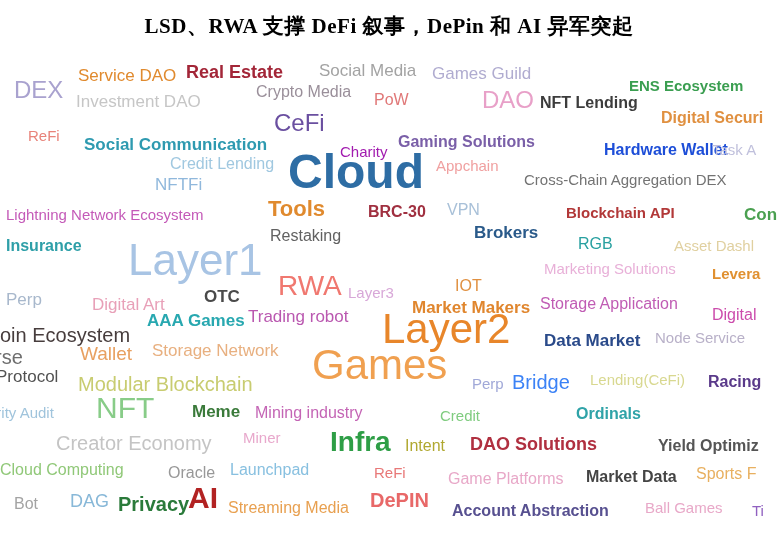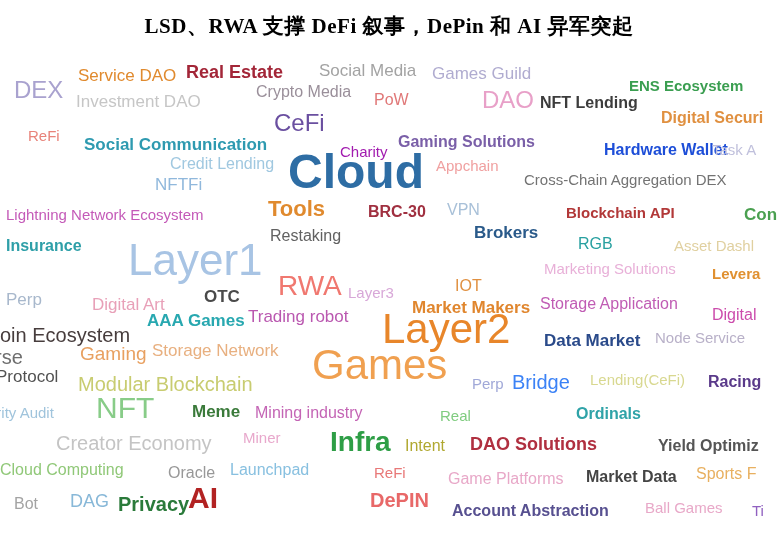--- a/index.html
+++ b/index.html
@@ -94,50 +94,51 @@
       <span class="word" style="left: 540px; top: 296px; font-size: 16px; color: rgb(192, 92, 180); font-weight: 400;">Storage Application</span>
       <span class="word" style="left: 412px; top: 299px; font-size: 17px; color: rgb(224, 134, 46); font-weight: 600;">Market Makers</span>
       <span class="word" style="left: 712px; top: 307px; font-size: 16px; color: rgb(204, 76, 172); font-weight: 400;">Digital</span>
       <span class="word" style="left: 248px; top: 308px; font-size: 17px; color: rgb(186, 88, 176); font-weight: 400;">Trading robot</span>
       <span class="word" style="left: 147px; top: 312px; font-size: 17px; color: rgb(40, 168, 176); font-weight: 600;">AAA Games</span>
       <span class="word" style="left: 382px; top: 308px; font-size: 42px; color: rgb(232, 134, 42); font-weight: 400;">Layer2</span>
       <span class="word" style="left: -10px; top: 325px; font-size: 20px; color: rgb(71, 61, 61); font-weight: 400;">coin Ecosystem</span>
       <span class="word" style="left: 655px; top: 330px; font-size: 15px; color: rgb(184, 176, 200); font-weight: 400;">Node Service</span>
       <span class="word" style="left: 544px; top: 332px; font-size: 17px; color: rgb(42, 74, 138); font-weight: 600;">Data Market</span>
       <span class="word" style="left: -5px; top: 347px; font-size: 20px; color: rgb(110, 110, 110); font-weight: 400;">rse</span>
-      <span class="word" style="left: 80px; top: 344px; font-size: 19px; color: rgb(232, 160, 96); font-weight: 400;">Gaming</span>
+      <span class="word" style="left: 80px; top: 344px; font-size: 19px; color: rgb(232, 160, 96); font-weight: 400;">Wallet</span>
       <span class="word" style="left: 152px; top: 342px; font-size: 17px; color: rgb(232, 176, 128); font-weight: 400;">Storage Network</span>
       <span class="word" style="left: 312px; top: 344px; font-size: 42px; color: rgb(240, 160, 80); font-weight: 400;">Games</span>
       <span class="word" style="left: -4px; top: 368px; font-size: 17px; color: rgb(81, 81, 81); font-weight: 400;">Protocol</span>
       <span class="word" style="left: 78px; top: 374px; font-size: 20px; color: rgb(200, 204, 112); font-weight: 400;">Modular Blockchain</span>
       <span class="word" style="left: 472px; top: 376px; font-size: 15px; color: rgb(160, 168, 216); font-weight: 400;">Perp</span>
       <span class="word" style="left: 512px; top: 372px; font-size: 20px; color: #3b82f6; font-weight: 400;">Bridge</span>
       <span class="word" style="left: 590px; top: 372px; font-size: 15px; color: rgb(216, 216, 144); font-weight: 400;">Lending(CeFi)</span>
       <span class="word" style="left: 708px; top: 374px; font-size: 16px; color: rgb(90, 58, 138); font-weight: 600;">Racing</span>
       <span class="word" style="left: -12px; top: 405px; font-size: 15px; color: rgb(160, 196, 220); font-weight: 400;">urity Audit</span>
       <span class="word" style="left: 96px; top: 393px; font-size: 30px; color: rgb(136, 204, 136); font-weight: 400;">NFT</span>
       <span class="word" style="left: 192px; top: 403px; font-size: 17px; color: rgb(58, 122, 58); font-weight: 600;">Meme</span>
       <span class="word" style="left: 255px; top: 405px; font-size: 16px; color: rgb(196, 101, 181); font-weight: 400;">Mining industry</span>
-      <span class="word" style="left: 440px; top: 408px; font-size: 15px; color: rgb(128, 204, 128); font-weight: 400;">Real</span>
+      <span class="word" style="left: 440px; top: 408px; font-size: 15px; color: rgb(128, 204, 128); font-weight: 400;">Credit</span>
       <span class="word" style="left: 576px; top: 406px; font-size: 16px; color: rgb(47, 163, 168); font-weight: 600;">Ordinals</span>
       <span class="word" style="left: 243px; top: 430px; font-size: 15px; color: rgb(232, 168, 204); font-weight: 400;">Miner</span>
       <span class="word" style="left: 56px; top: 433px; font-size: 20px; color: rgb(196, 196, 196); font-weight: 400;">Creator Economy</span>
       <span class="word" style="left: 330px; top: 428px; font-size: 28px; color: rgb(46, 158, 70); font-weight: 700;">Infra</span>
       <span class="word" style="left: 405px; top: 438px; font-size: 16px; color: rgb(176, 168, 48); font-weight: 400;">Intent</span>
       <span class="word" style="left: 470px; top: 435px; font-size: 18px; color: rgb(176, 48, 64); font-weight: 600;">DAO Solutions</span>
       <span class="word" style="left: 658px; top: 438px; font-size: 16px; color: rgb(85, 85, 85); font-weight: 700;">Yield Optimiz</span>
       <span class="word" style="left: 0px; top: 462px; font-size: 16px; color: rgb(144, 200, 120); font-weight: 400;">Cloud Computing</span>
       <span class="word" style="left: 168px; top: 465px; font-size: 16px; color: rgb(152, 152, 152); font-weight: 400;">Oracle</span>
       <span class="word" style="left: 230px; top: 462px; font-size: 16px; color: rgb(136, 192, 224); font-weight: 400;">Launchpad</span>
       <span class="word" style="left: 374px; top: 465px; font-size: 15px; color: rgb(232, 120, 120); font-weight: 400;">ReFi</span>
       <span class="word" style="left: 448px; top: 471px; font-size: 16px; color: rgb(232, 168, 200); font-weight: 400;">Game Platforms</span>
       <span class="word" style="left: 586px; top: 469px; font-size: 16px; color: rgb(68, 68, 68); font-weight: 600;">Market Data</span>
       <span class="word" style="left: 696px; top: 466px; font-size: 16px; color: rgb(232, 176, 96); font-weight: 400;">Sports F</span>
       <span class="word" style="left: 14px; top: 496px; font-size: 16px; color: rgb(163, 163, 163); font-weight: 400;">Bot</span>
       <span class="word" style="left: 70px; top: 492px; font-size: 18px; color: rgb(136, 184, 216); font-weight: 400;">DAG</span>
       <span class="word" style="left: 118px; top: 494px; font-size: 20px; color: rgb(42, 122, 58); font-weight: 600;">Privacy</span>
       <span class="word" style="left: 188px; top: 483px; font-size: 30px; color: rgb(178, 34, 34); font-weight: 600;">AI</span>
+      <span class="word" style="left: 228px; top: 500px; font-size: 16px; color: rgb(232, 160, 80); font-weight: 400;">Streaming Media</span>
       <span class="word" style="left: 370px; top: 490px; font-size: 20px; color: rgb(232, 104, 104); font-weight: 600;">DePIN</span>
       <span class="word" style="left: 452px; top: 503px; font-size: 16px; color: rgb(87, 80, 144); font-weight: 600;">Account Abstraction</span>
       <span class="word" style="left: 645px; top: 500px; font-size: 15px; color: rgb(232, 168, 200); font-weight: 400;">Ball Games</span>
       <span class="word" style="left: 752px; top: 503px; font-size: 15px; color: rgb(144, 96, 192); font-weight: 400;">Ti</span>
     </div>
 </div>
 
 </body></html>

